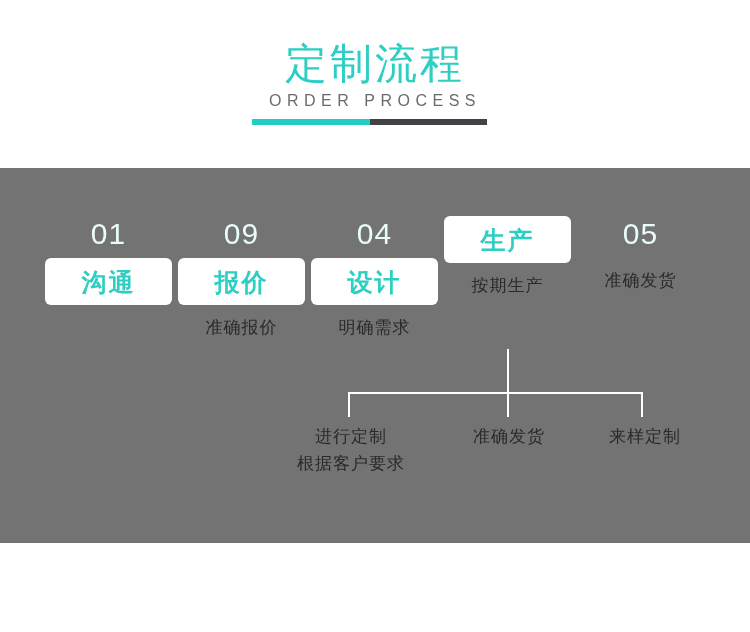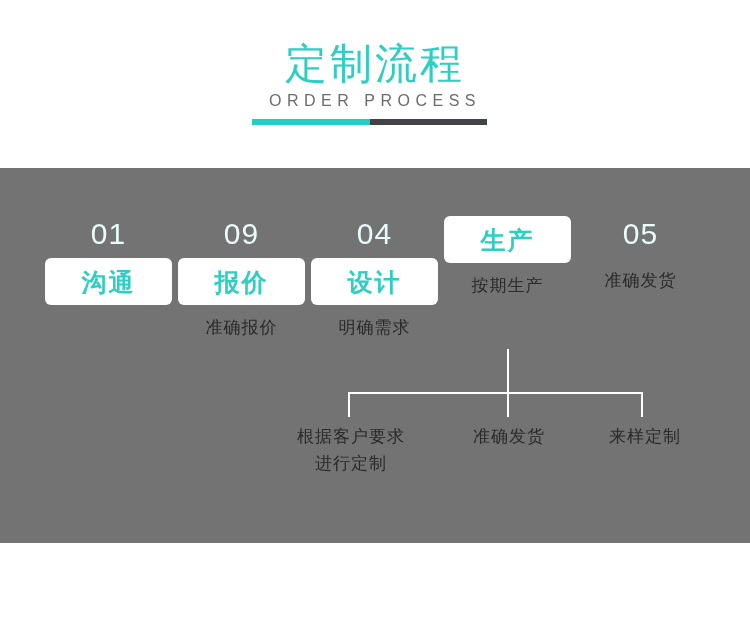--- a/index.html
+++ b/index.html
@@ -213,22 +213,22 @@
     </div>
 
     <div class="step" style="left:532px;">
       <div class="step-num">05</div>
       <div class="step-sub">准确发货</div>
     </div>
 
   </div>
 
   <div class="note" id="note-0">
+    <div>进行定制</div>
     <div>根据客户要求</div>
-    <div>进行定制</div>
   </div>
 
   <div class="note" id="note-1">
     <div>准确发货</div>
   </div>
 
   <div class="note" id="note-2">
     <div>来样定制</div>
   </div>
 

